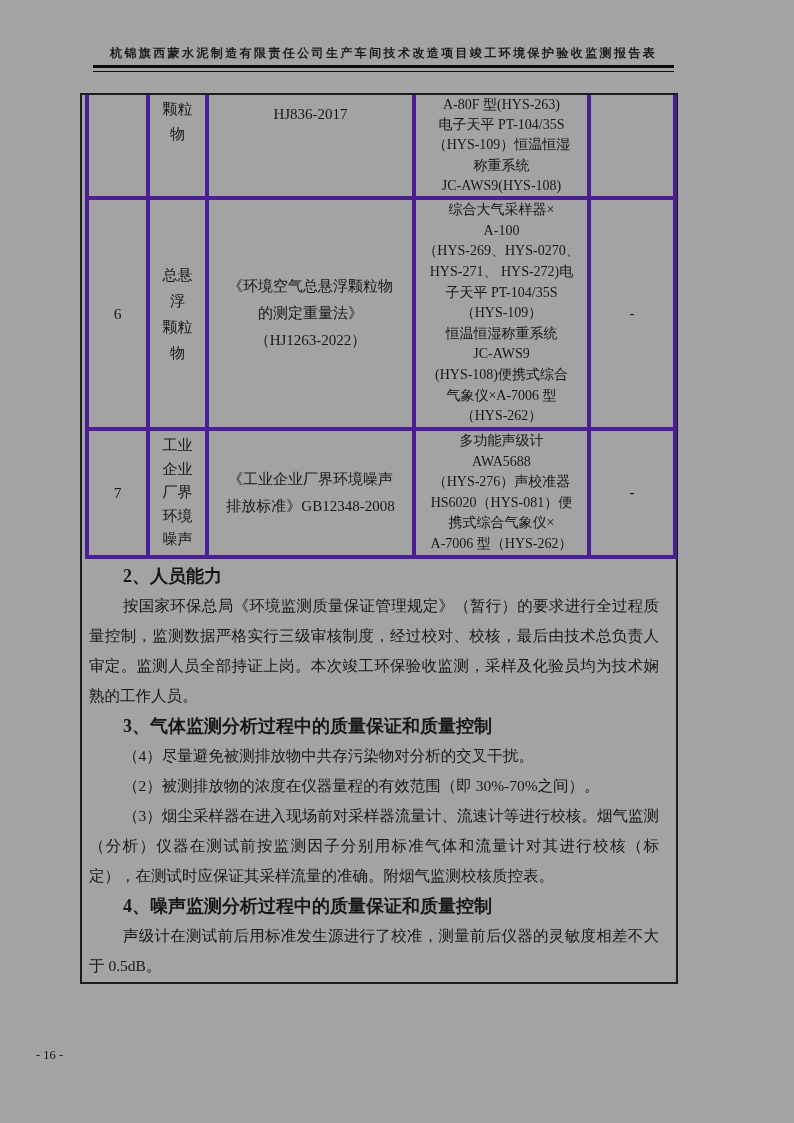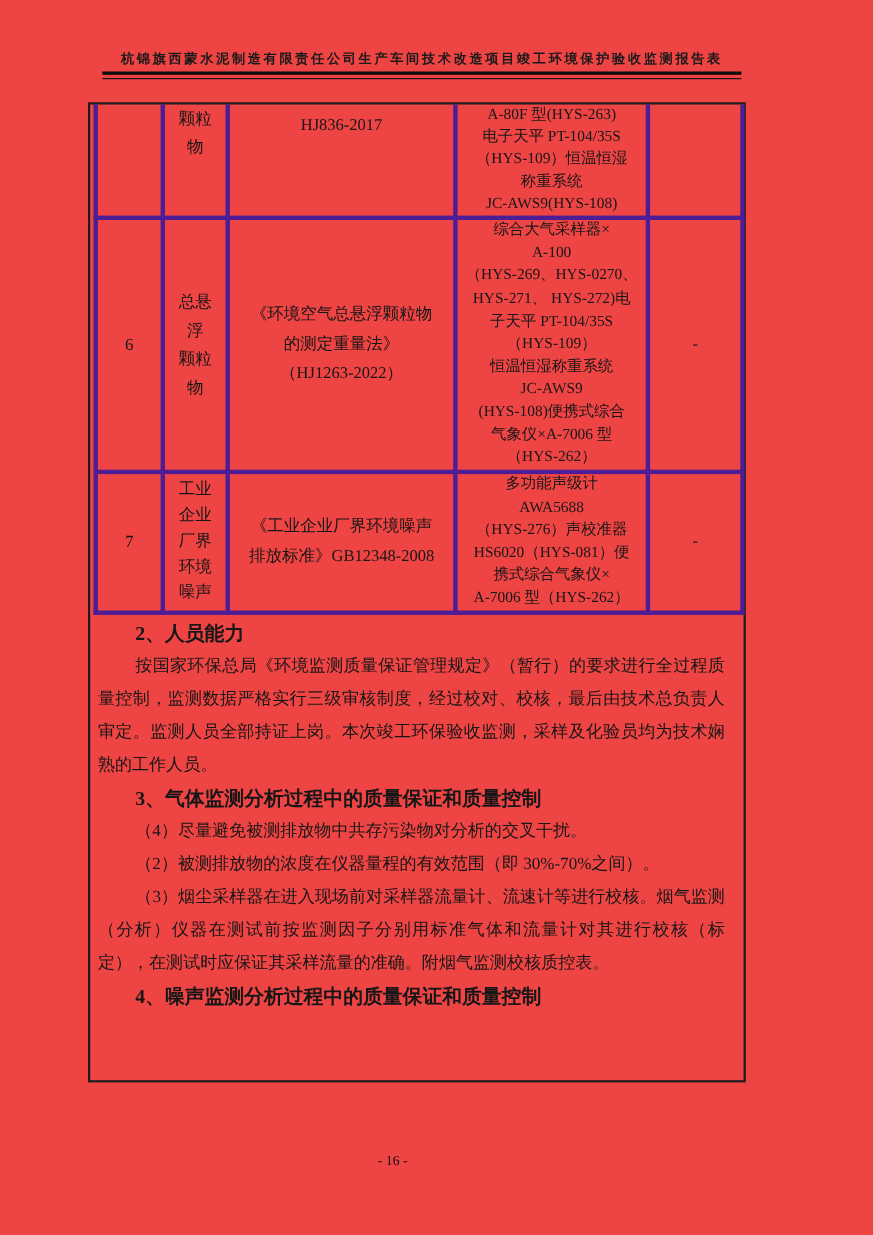--- a/index.html
+++ b/index.html
@@ -1,17 +1,17 @@
 <!DOCTYPE html>
 <html><head>
 <meta charset="utf-8">
 <style>
   html,body { margin:0; padding:0; background:#ffffff; }
   .page {
-    position:relative; width:794px; height:1123px; background:#ef4444;
+    position:relative; width:794px; height:1123px; background:#a3a3a3;
     font-family:"Liberation Serif","DejaVu Serif",serif; color:#161616;
     overflow:hidden;
   }
   .header-title {
     position:absolute; left:110px; top:45px;
     font-size:12px; font-weight:700; letter-spacing:2.4px; white-space:nowrap;
     color:#1a1a1a;
   }
   .rule-thick { position:absolute; left:93px; top:65px; width:581px; height:2.5px; background:#0d0d0d; }
   .rule-thin  { position:absolute; left:93px; top:71px; width:581px; height:1px;   background:#0d0d0d; }
@@ -46,21 +46,21 @@
   .sec-heading {
     margin:0; font-weight:700; font-size:18px; line-height:30px;
     text-indent:34px; text-align:left;
   }
   .para {
     margin:0; font-size:15.5px; line-height:30px;
     text-indent:34px; text-align:justify;
   }
   .footer {
     position:absolute; left:0; width:714px; top:1048px;
-    text-align:center; font-size:12.5px; color:#111;
+    text-align:left; font-size:12.5px; color:#111;padding-left:36px;
   }
 </style>
 </head>
 <body>
 
 <div class="page">
 
   <div class="header-title">杭锦旗西蒙水泥制造有限责任公司生产车间技术改造项目竣工环境保护验收监测报告表</div>
   <div class="rule-thick"></div>
   <div class="rule-thin"></div>
@@ -133,19 +133,20 @@
     <div class="textblock">
       <p class="sec-heading">2、人员能力</p>
       <p class="para">按国家环保总局《环境监测质量保证管理规定》（暂行）的要求进行全过程质量控制，监测数据严格实行三级审核制度，经过校对、校核，最后由技术总负责人审定。监测人员全部持证上岗。本次竣工环保验收监测，采样及化验员均为技术娴熟的工作人员。</p>
 
       <p class="sec-heading">3、气体监测分析过程中的质量保证和质量控制</p>
       <p class="para">（4）尽量避免被测排放物中共存污染物对分析的交叉干扰。</p>
       <p class="para">（2）被测排放物的浓度在仪器量程的有效范围（即 30%-70%之间）。</p>
       <p class="para">（3）烟尘采样器在进入现场前对采样器流量计、流速计等进行校核。烟气监测（分析）仪器在测试前按监测因子分别用标准气体和流量计对其进行校核（标定），在测试时应保证其采样流量的准确。附烟气监测校核质控表。</p>
 
       <p class="sec-heading">4、噪声监测分析过程中的质量保证和质量控制</p>
+      <p class="para">声级计在测试前后用标准发生源进行了校准，测量前后仪器的灵敏度相差不大于 0.5dB。</p>
     </div>
 
   </div>
 
   <div class="footer">- 16 -</div>
 
 </div>
 
 </body></html>

